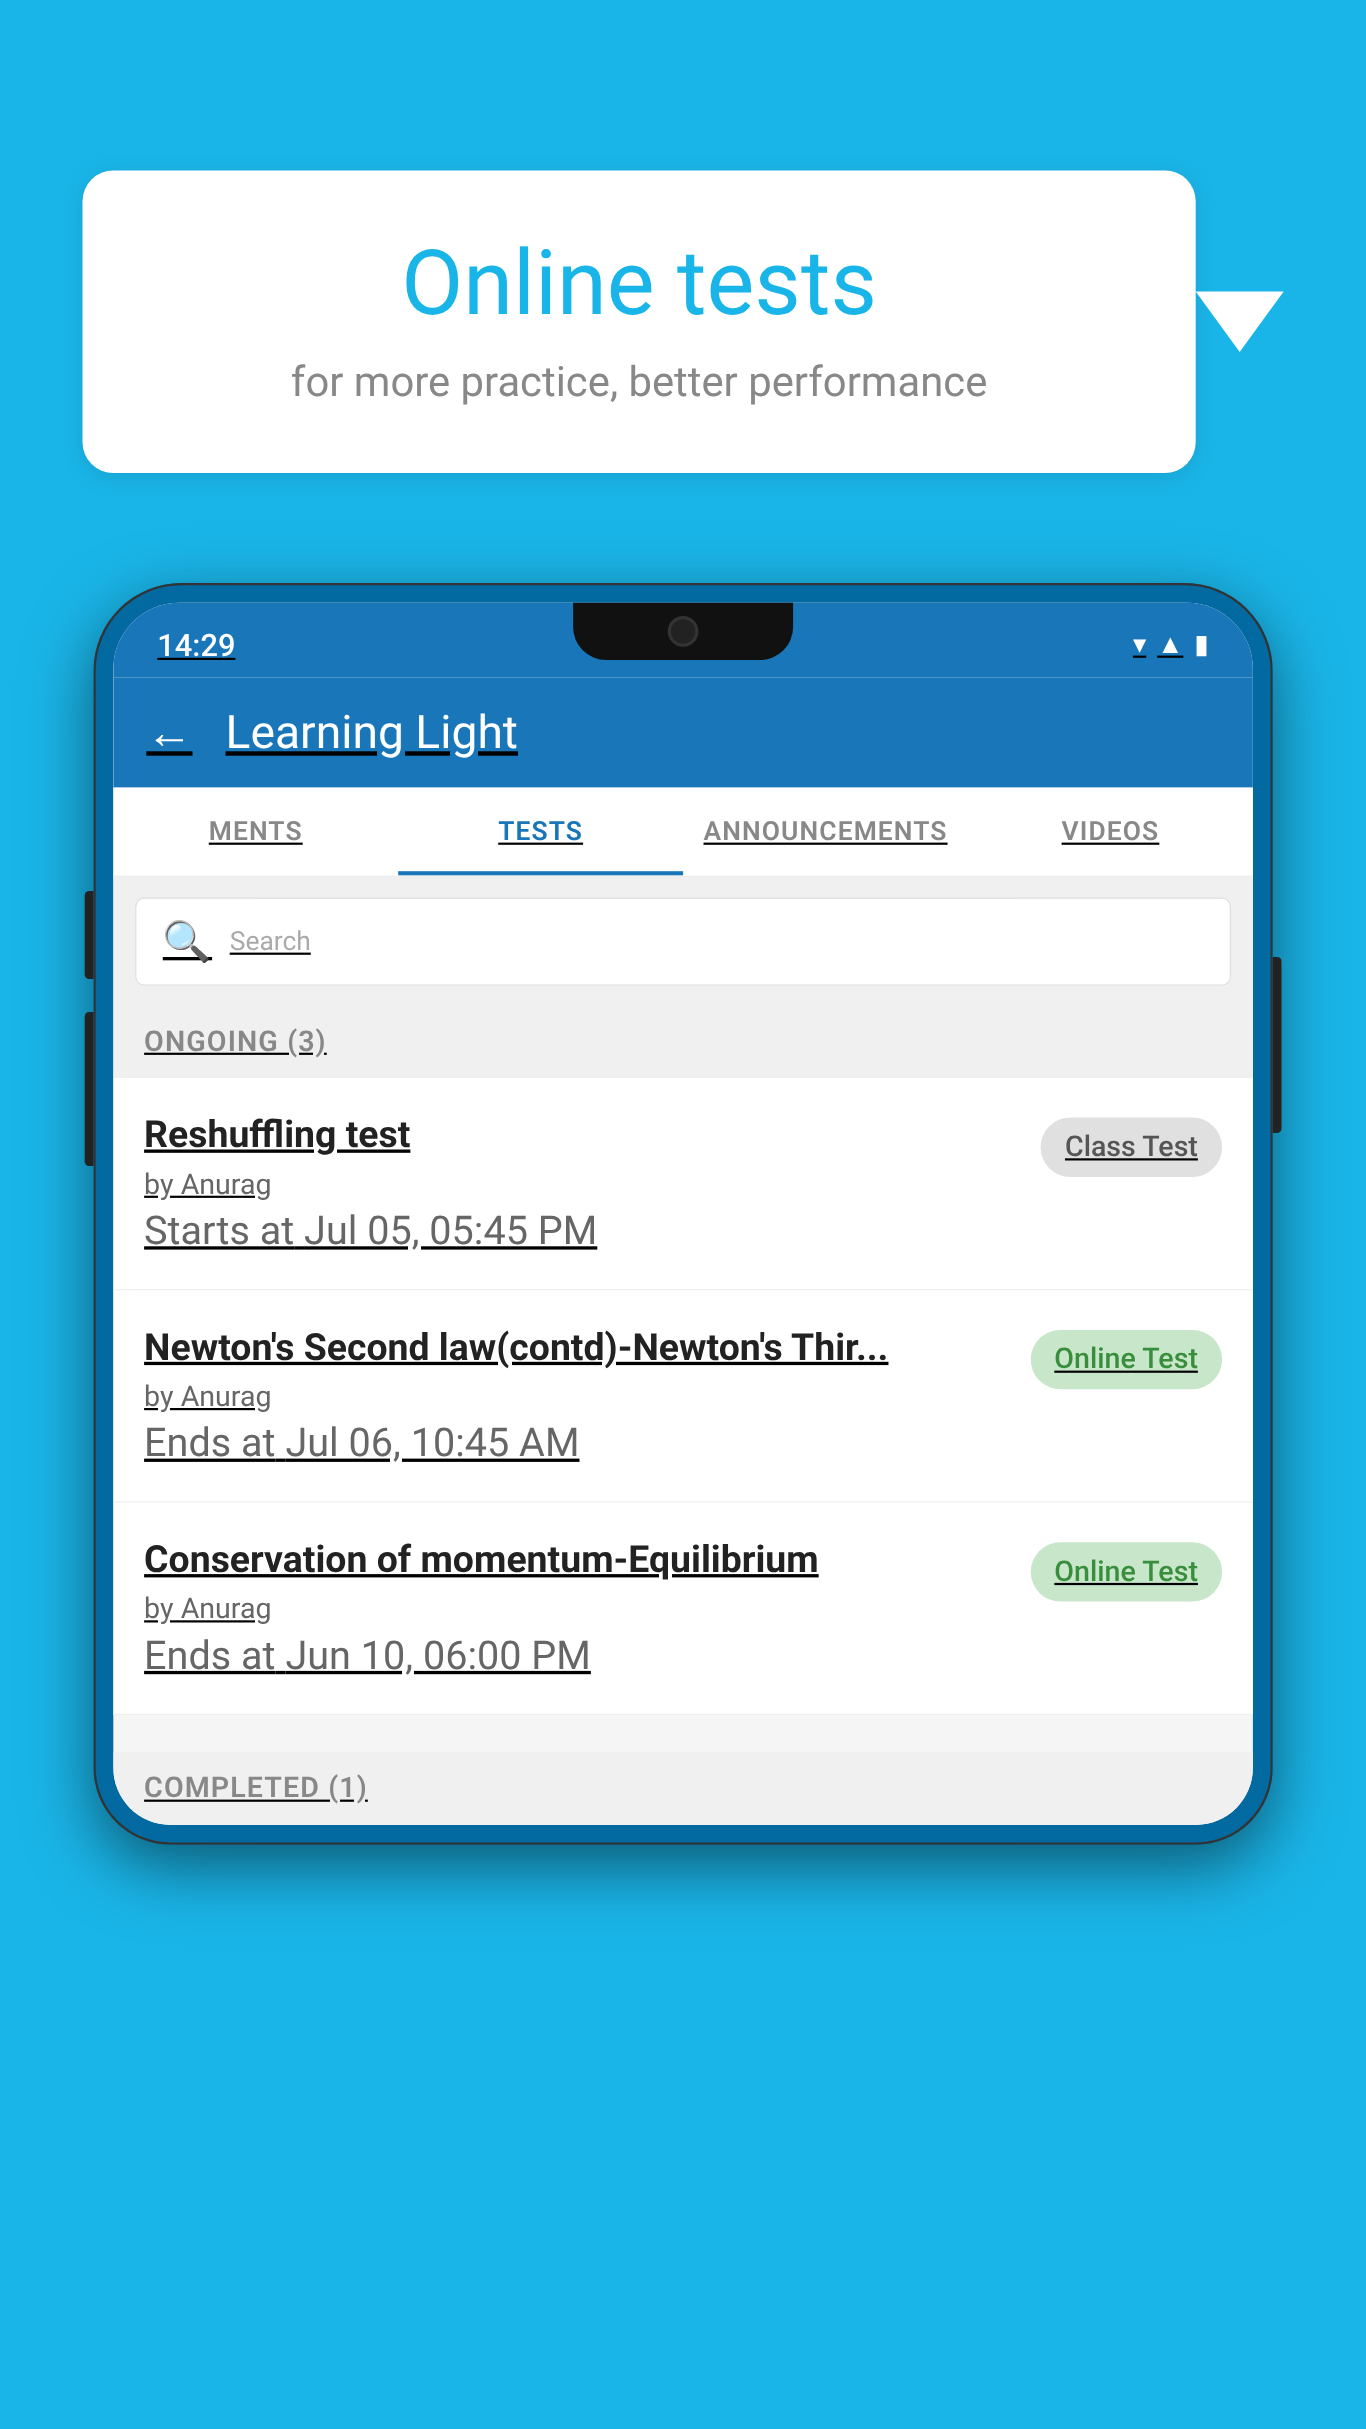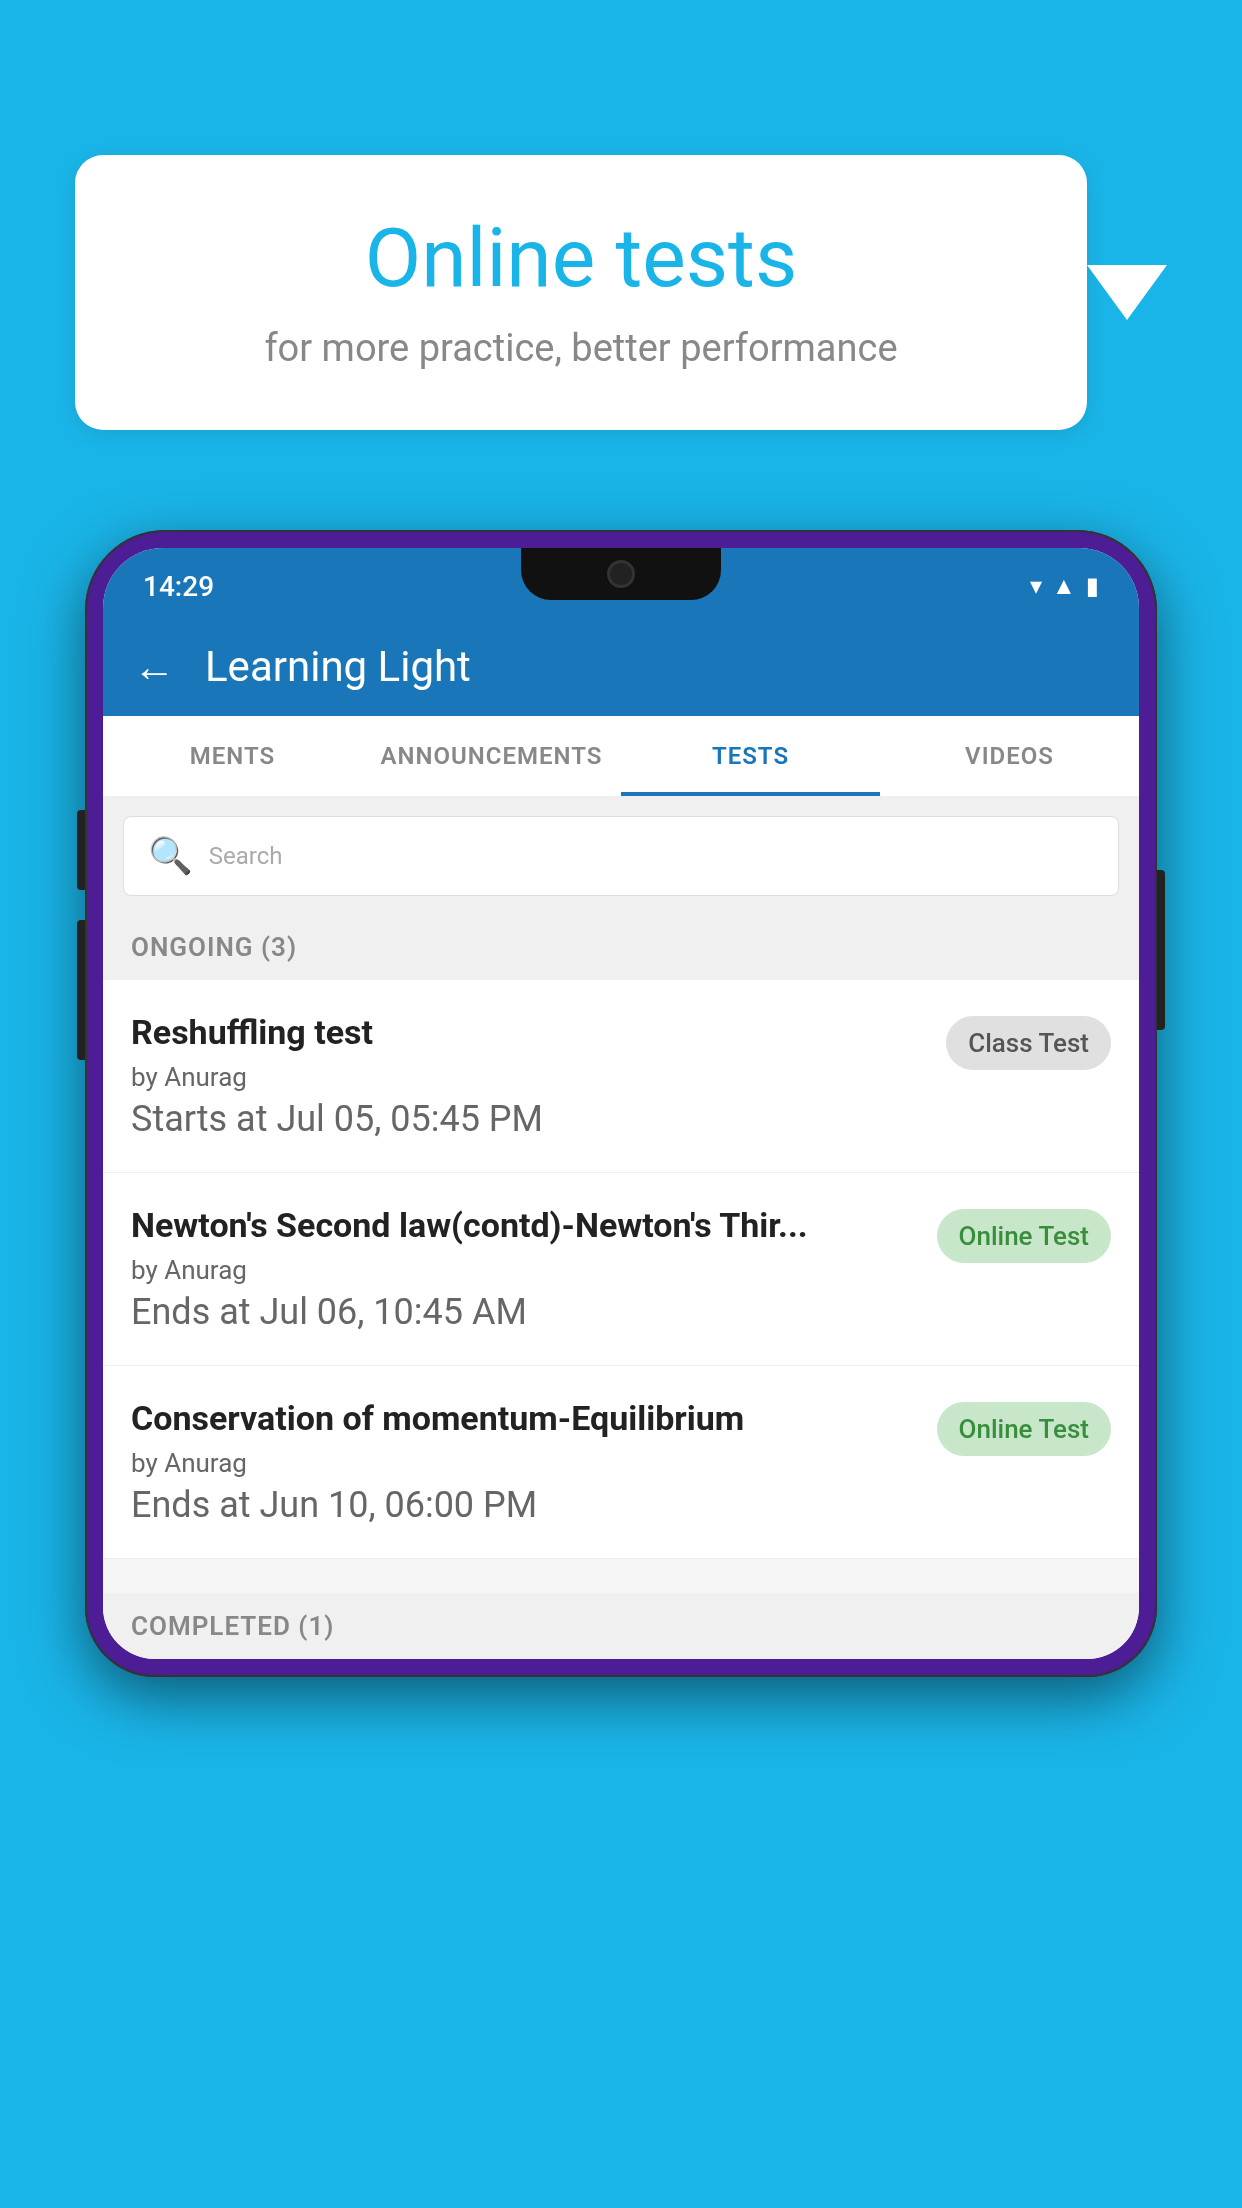--- a/index.html
+++ b/index.html
@@ -60,25 +60,26 @@
     .phone-wrapper {
       position: absolute;
       top: 530px;
       left: 85px;
       right: 85px;
       bottom: 0;
     }
 
     .phone-outer {
       width: 100%;
-      background: #4c1d95;
+      background: #0369a1;
       border-radius: 80px 80px 70px 70px;
       padding: 18px;
       box-shadow: 0 20px 60px rgba(0,0,0,0.5), inset 0 0 0 2px #333;
       position: relative;
+      text-decoration: underline;
     }
 
     .phone-notch-area {
       position: absolute;
       top: 18px;
       left: 50%;
       transform: translateX(-50%);
       width: 200px;
       height: 52px;
       background: #111;
@@ -357,25 +358,25 @@
 
       <div class="app-header">
         <span class="back-arrow">←</span>
         <span class="app-title">Learning Light</span>
       </div>
 
       <div class="tabs-bar">
         <div class="tab-item">
           <span>MENTS</span>
         </div>
+        <div class="tab-item active">
+          <span>TESTS</span>
+        </div>
         <div class="tab-item">
           <span>ANNOUNCEMENTS</span>
-        </div>
-        <div class="tab-item active">
-          <span>TESTS</span>
         </div>
         <div class="tab-item">
           <span>VIDEOS</span>
         </div>
       </div>
 
       <div class="search-container">
         <div class="search-bar">
           <span class="search-icon">🔍</span>
           <span class="search-text">Search</span>

